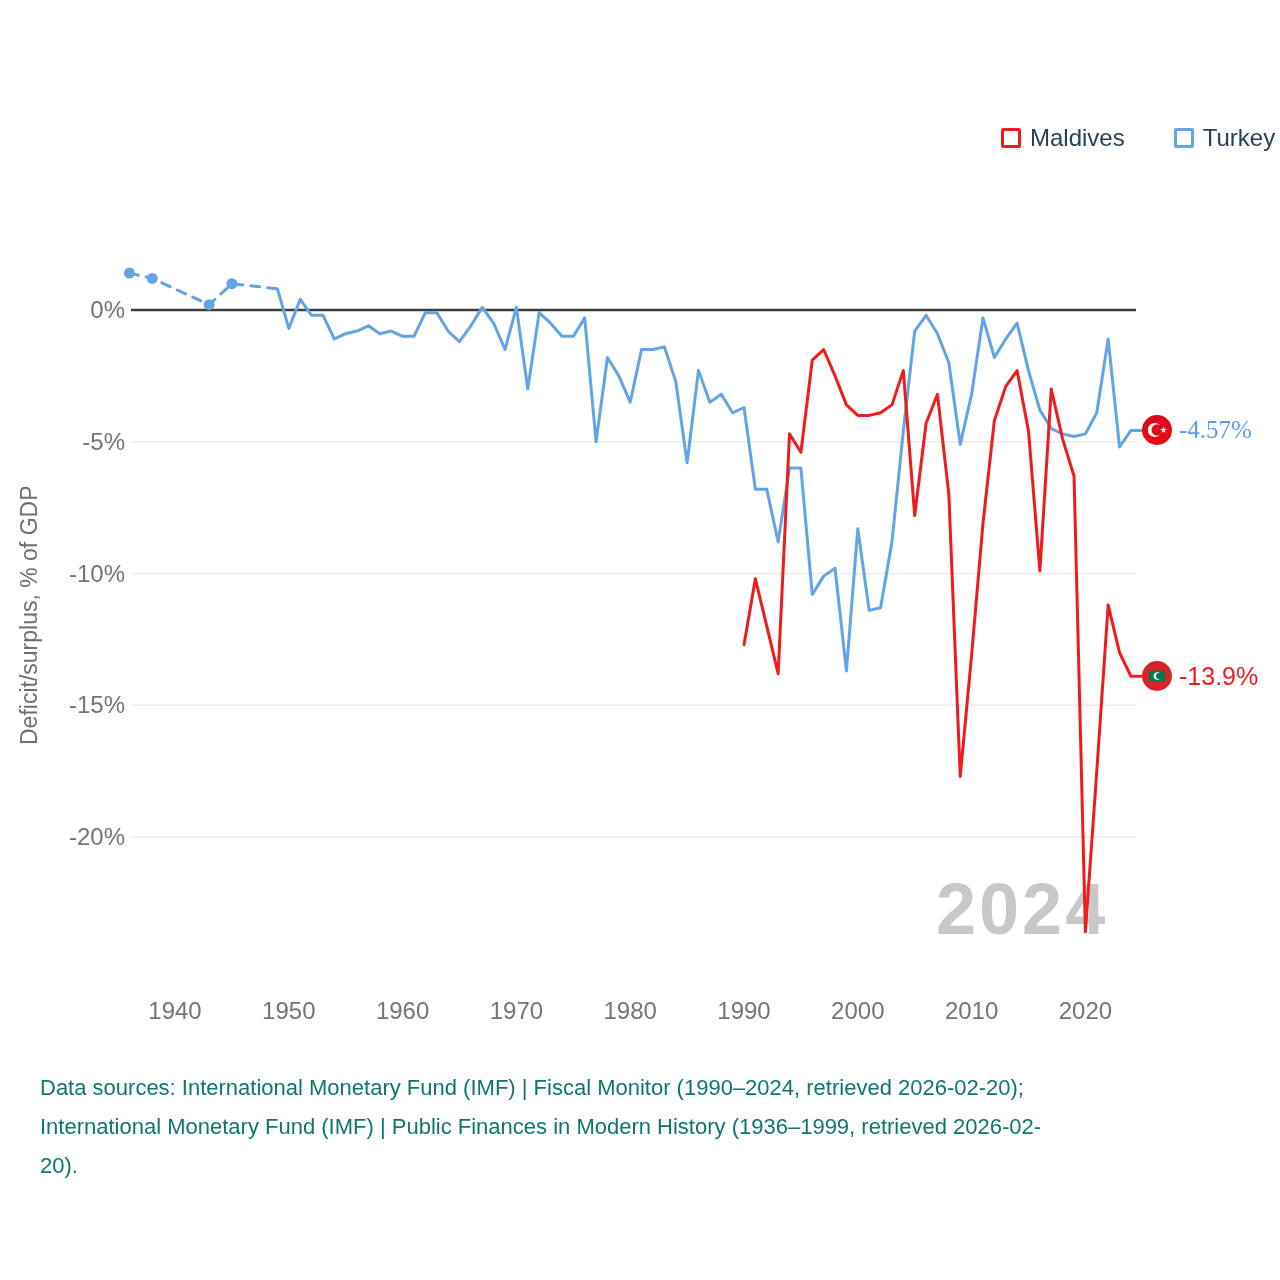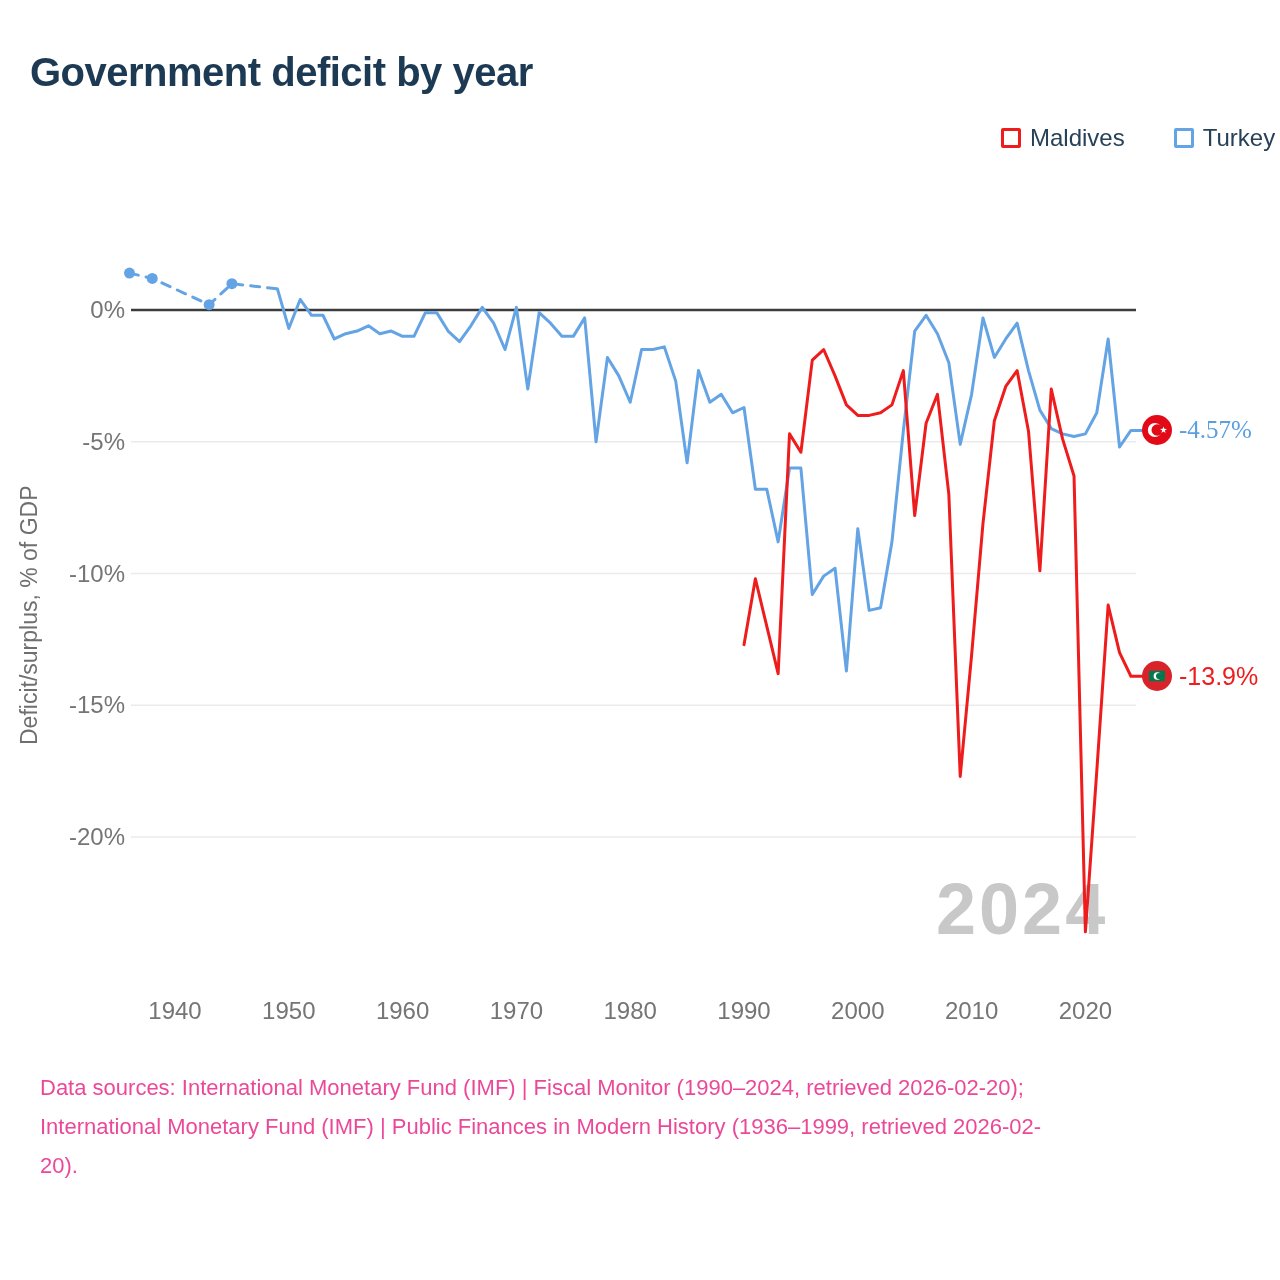--- a/index.html
+++ b/index.html
@@ -43,29 +43,28 @@
   .end-label {
     position: absolute; z-index: 2; display: flex; align-items: center; gap: 7px;
   }
   .end-label.turkey-label { left: 1142px; top: 415px; font-family: Liberation Serif, serif; }
   .end-label.maldives-label { left: 1142px; top: 661px; }
   .end-label .val { font-size: 25px; }
   .end-label .val.blue { color: #5b9fe0; }
   .end-label .val.red { color: #ee1c1c; }
   .footer {
     position: absolute; left: 40px; top: 1068px; width: 1210px; z-index: 3;
-    font-size: 22px; line-height: 39px; color: #ec4899;
+    font-size: 22px; line-height: 39px; color: #0f766e;
   }
 </style>
 </head>
 <body>
 
 <div class="page">
 
-  <h1 class="title">Government deficit by year</h1>
 
   <div class="legend">
     <div class="legend-items">
       <div class="legend-item">
         <span class="swatch maldives"></span>
         <span class="lbl">Maldives</span>
       </div>
       <div class="legend-item">
         <span class="swatch turkey"></span>
         <span class="lbl">Turkey</span>

